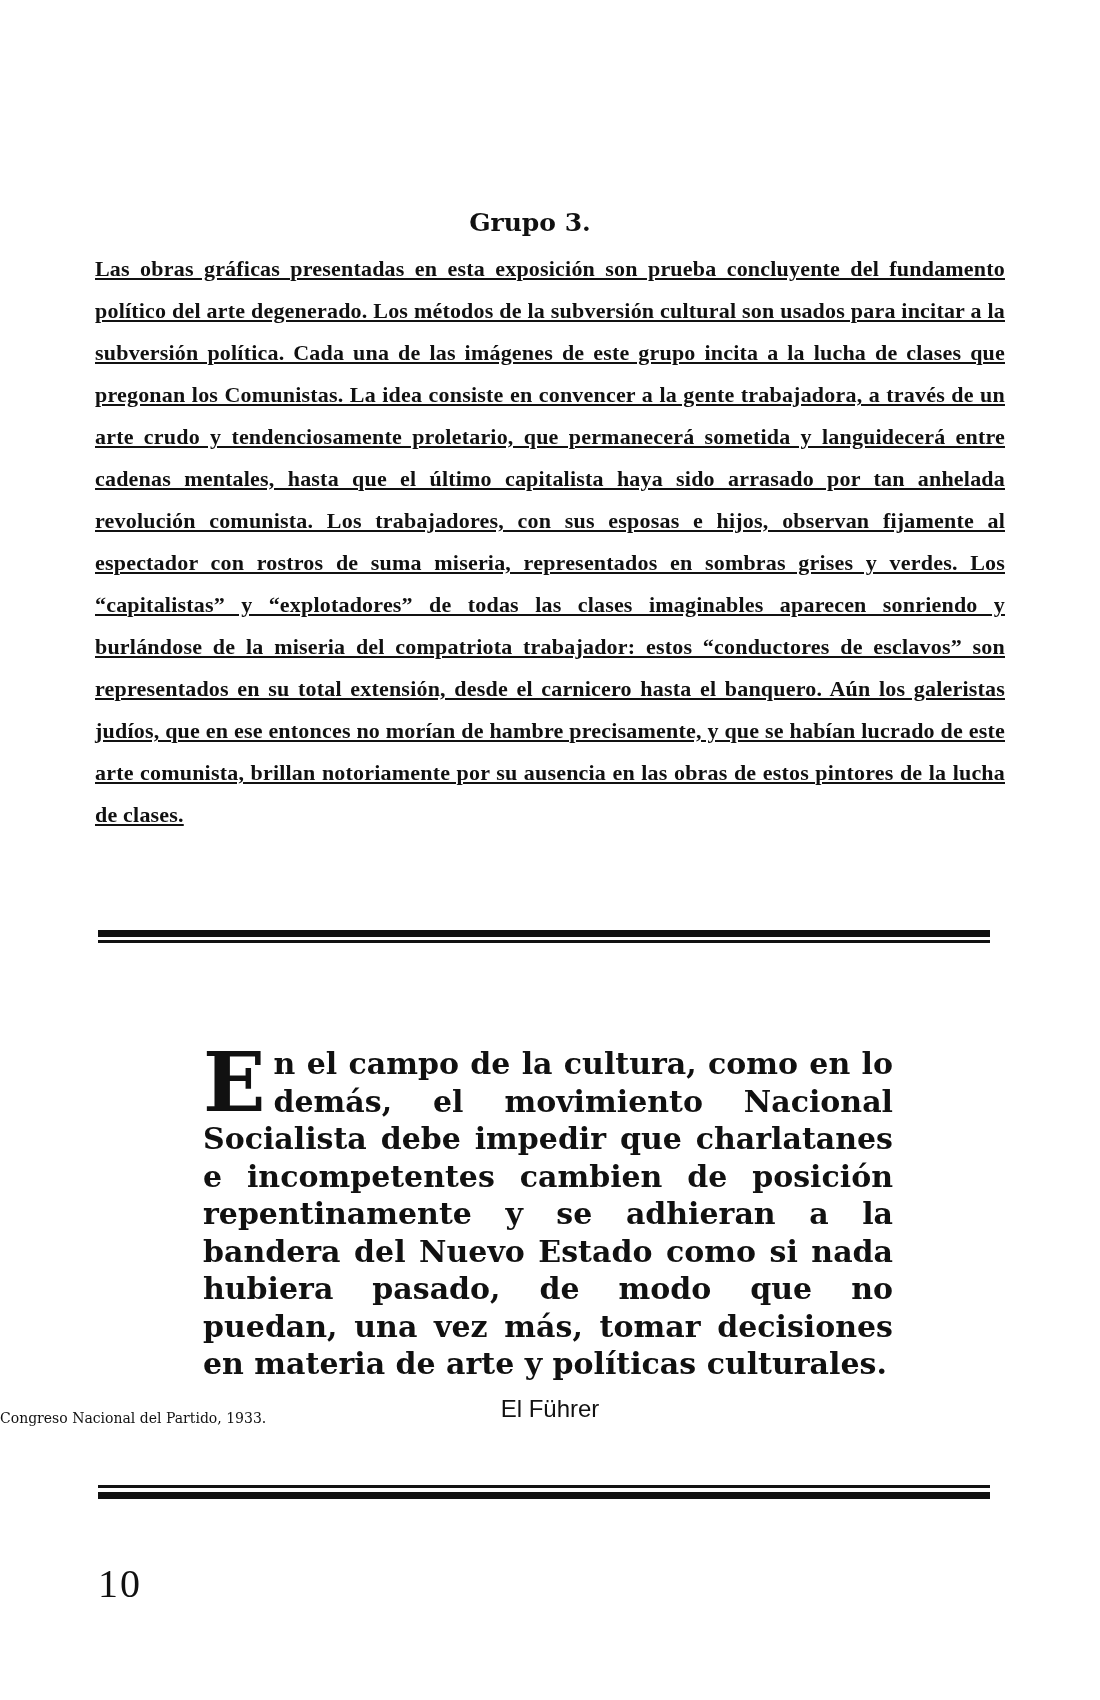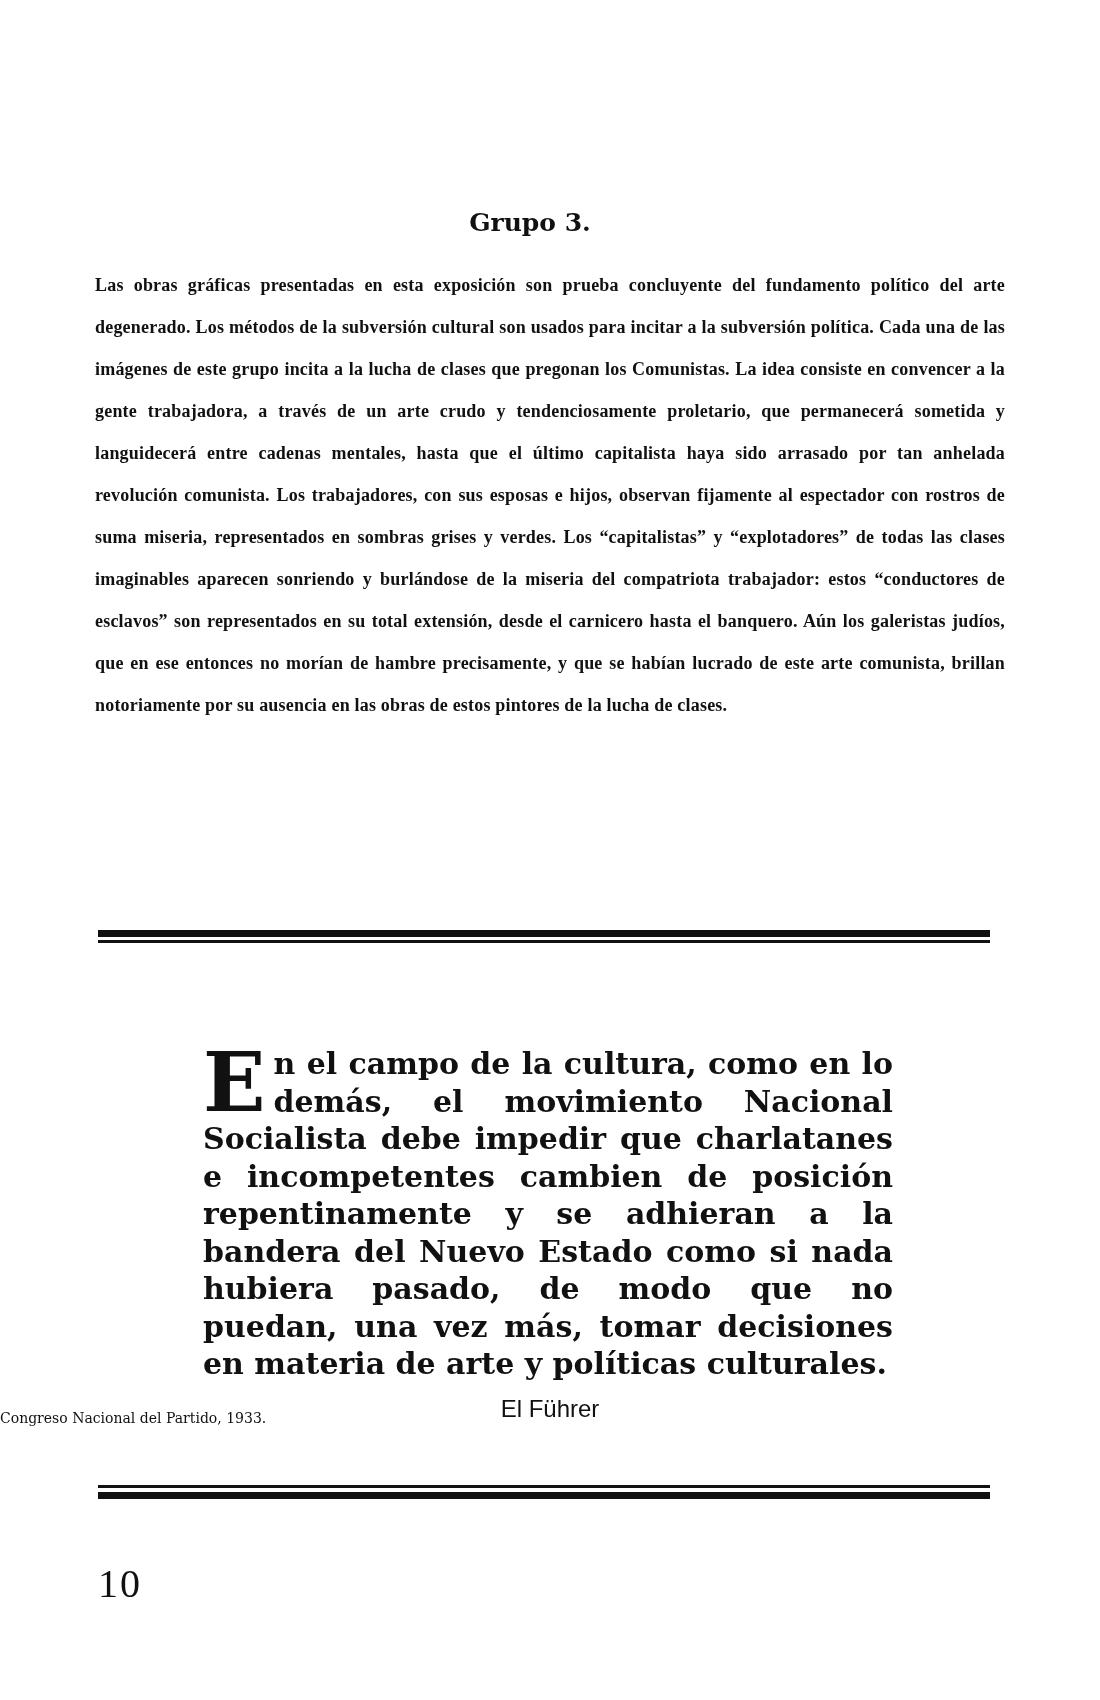--- a/index.html
+++ b/index.html
@@ -1,19 +1,19 @@
 <!DOCTYPE html>
 <html><head>
 <meta charset="utf-8">
 <style>
   html, body { margin: 0; padding: 0; background: #ffffff; }
   body { width: 1100px; height: 1700px; position: relative; font-family: "DejaVu Serif", serif; color: #111; overflow: hidden; }
   .page { position: absolute; left: 0; top: 0; width: 1100px; height: 1700px; }
   .heading { position: absolute; top: 208px; left: 0; width: 1060px; text-align: center; font-size: 25px; font-weight: bold; font-family: "DejaVu Serif", serif; }
-  .body-text { position: absolute; top: 264px; left: 95px; width: 910px; font-size: 18px; line-height: 42px; text-align: justify; font-weight: bold; font-family: "Liberation Serif", serif; letter-spacing: 0.2px; }
+  .body-text { position: absolute; top: 248px; left: 95px; width: 910px; font-size: 22px; line-height: 42px; text-align: justify; font-weight: bold; font-family: "Liberation Serif", serif; letter-spacing: 0.2px; text-decoration: underline; }
   .rule-top { position: absolute; left: 98px; width: 892px; }
   .rule-top .thick { height: 7px; background: #111; }
   .rule-top .thin { height: 3px; background: #111; margin-top: 3px; }
   .rule-bottom { position: absolute; left: 98px; width: 892px; }
   .rule-bottom .thin { height: 3px; background: #111; margin-bottom: 4px; }
   .rule-bottom .thick { height: 7px; background: #111; }
   .quote { position: absolute; top: 1045px; left: 203px; width: 690px; font-size: 30px; line-height: 37.5px; font-weight: bold; text-align: justify; font-family: "DejaVu Serif", serif; }
   .dropcap { float: left; font-size: 82px; line-height: 66px; margin: 4px 8px 0 0; font-weight: bold; font-family: "DejaVu Serif", serif; }
   .attrib { position: absolute; top: 1362px; left: 0; width: 1100px; text-align: center; font-size: 24px; font-family: Liberation Sans, sans-serif; margin-top: 33px; }
   .source { position: absolute; top: 1410px; left: 0; width: 1100px; font-size: 14px; font-family: "DejaVu Serif", serif; }

